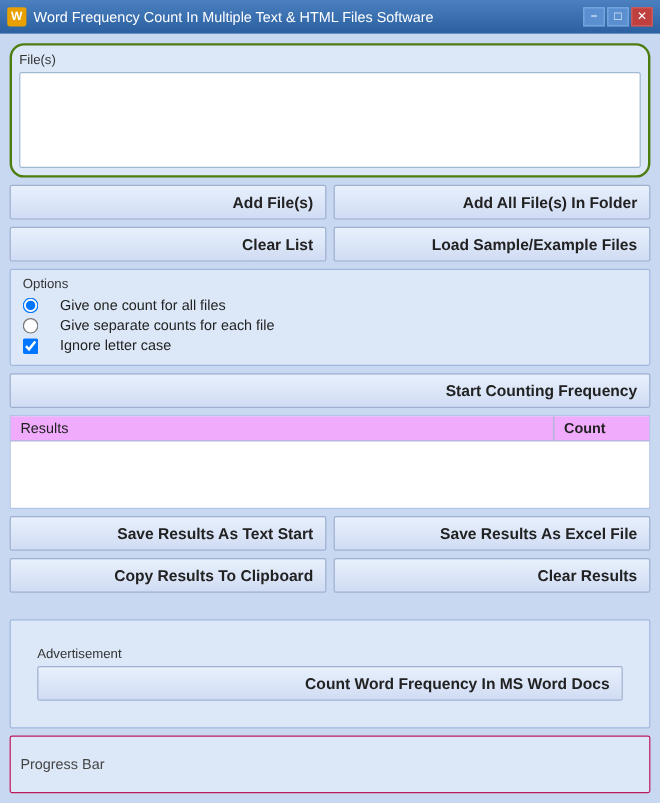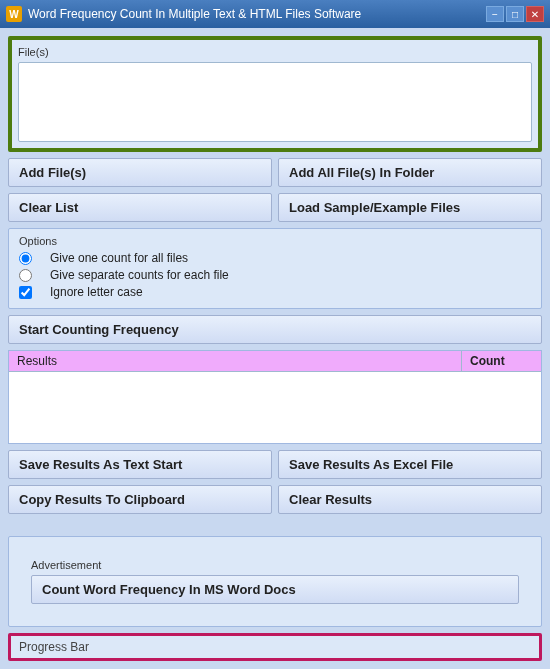--- a/index.html
+++ b/index.html
@@ -60,24 +60,24 @@
 
     .main-content {
       padding: 8px;
       display: flex;
       flex-direction: column;
       gap: 6px;
       height: calc(669px - 28px);
     }
 
     .files-group {
-      border: 4px solid #4d7c0f;
+      border: 2px solid #4d7c0f;
       background: #dce8f8;
       padding: 6px;
-      border-radius: 2px;
+      border-radius: 12px;
     }
     .group-label {
       font-size: 11px;
       color: #333;
       margin-bottom: 4px;
     }
     .files-listbox {
       width: 100%;
       height: 80px;
       background: white;
@@ -92,21 +92,21 @@
     .btn {
       flex: 1;
       padding: 6px 10px;
       background: linear-gradient(to bottom, #e8f0fc, #d0dcf4);
       border: 1px solid #a0b0d0;
       border-radius: 2px;
       cursor: pointer;
       font-size: 13px;
       font-weight: bold;
       color: #222;
-      text-align: left;
+      text-align: right;
     }
     .btn.full-width { flex: none; width: 100%; }
 
     .options-group {
       border: 1px solid #a0b8e0;
       background: #dce8f8;
       padding: 6px 10px;
       border-radius: 2px;
     }
     .options-title {
@@ -161,23 +161,23 @@
       border-radius: 2px;
       margin-top: 16px;
     }
     .advert-title {
       font-size: 11px;
       color: #333;
       margin-bottom: 4px;
     }
 
     .progress-bar-area {
-      border: 3px solid #be185d;
-      background: #dce8f8;
-      padding: 4px 8px;
+      border: 1px solid #be185d;
+      background: #dce8f8;
+      padding: 16px 8px;
       border-radius: 2px;
       font-size: 12px;
       color: #444;
     }
   </style>
 </head>
 <body>
 
 <div class="title-bar">
   <div class="title-bar-left">

